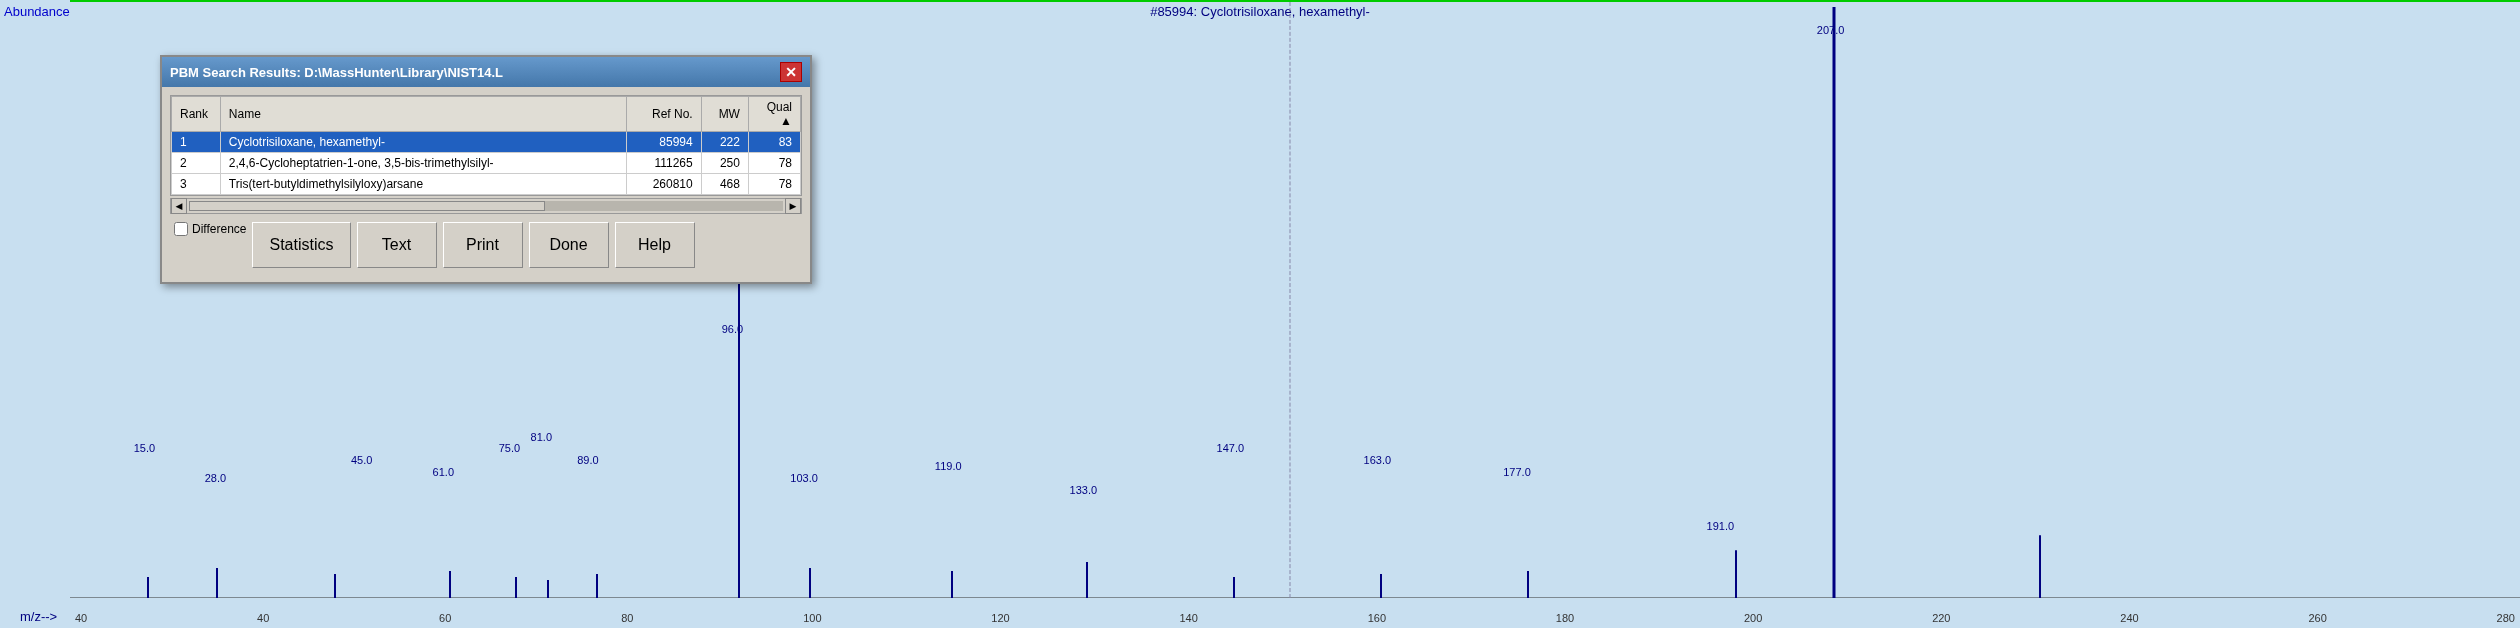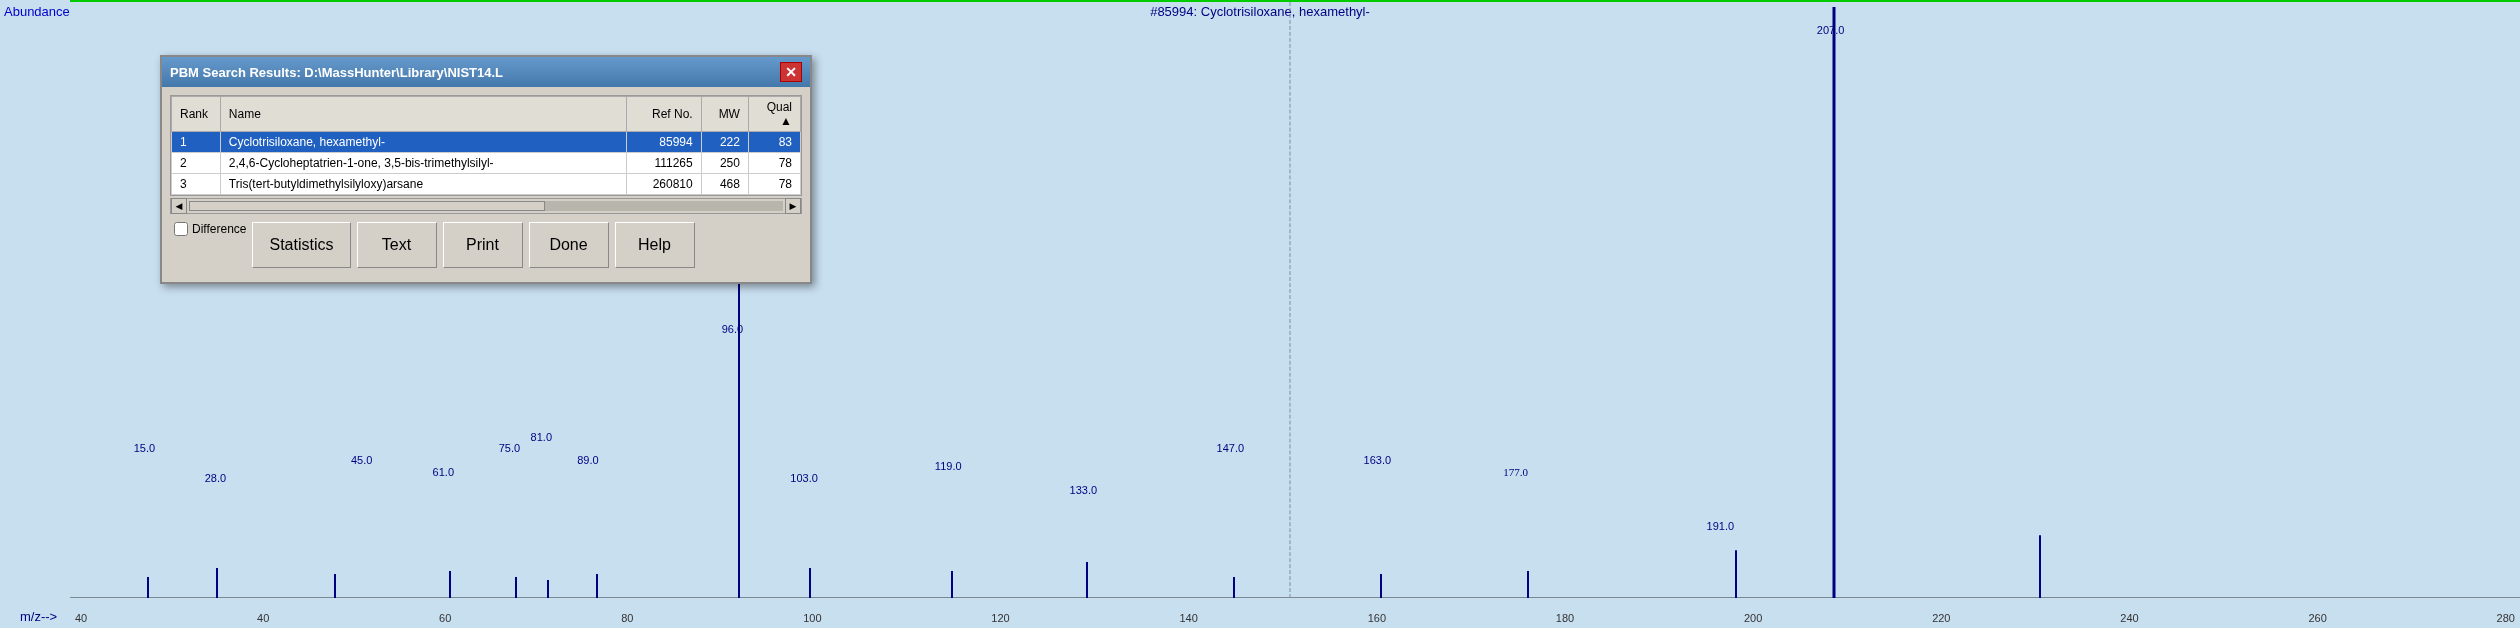--- a/index.html
+++ b/index.html
@@ -309,21 +309,21 @@
     <span style="position:absolute;font-size:11px;color:#000080;left:14.8%;bottom:20%;">61.0</span>
     <span style="position:absolute;font-size:11px;color:#000080;left:17.5%;bottom:24%;">75.0</span>
     <span style="position:absolute;font-size:11px;color:#000080;left:18.8%;bottom:26%;">81.0</span>
     <span style="position:absolute;font-size:11px;color:#000080;left:20.7%;bottom:22%;">89.0</span>
     <span style="position:absolute;font-size:11px;color:#000080;left:26.6%;bottom:44%;">96.0</span>
     <span style="position:absolute;font-size:11px;color:#000080;left:29.4%;bottom:19%;">103.0</span>
     <span style="position:absolute;font-size:11px;color:#000080;left:35.3%;bottom:21%;">119.0</span>
     <span style="position:absolute;font-size:11px;color:#000080;left:40.8%;bottom:17%;">133.0</span>
     <span style="position:absolute;font-size:11px;color:#000080;left:46.8%;bottom:24%;">147.0</span>
     <span style="position:absolute;font-size:11px;color:#000080;left:52.8%;bottom:22%;">163.0</span>
-    <span style="position:absolute;font-size:11px;color:#000080;left:58.5%;bottom:20%;font-family:Liberation Serif, serif;">177.0</span>
+    <span style="position:absolute;font-size:11px;color:#000080;left:58.5%;bottom:20%;">177.0</span>
     <span style="position:absolute;font-size:11px;color:#000080;left:66.8%;bottom:11%;">191.0</span>
     <span style="position:absolute;font-size:11px;color:#000080;left:71.3%;bottom:94%;">207.0</span>
   </div>
 
   <div style="position:absolute;bottom:4px;left:70px;right:0;display:flex;justify-content:space-between;padding:0 5px;">
     <span style="font-size:11px;color:#333;">40</span>
     <span style="font-size:11px;color:#333;">40</span>
     <span style="font-size:11px;color:#333;">60</span>
     <span style="font-size:11px;color:#333;">80</span>
     <span style="font-size:11px;color:#333;">100</span>

